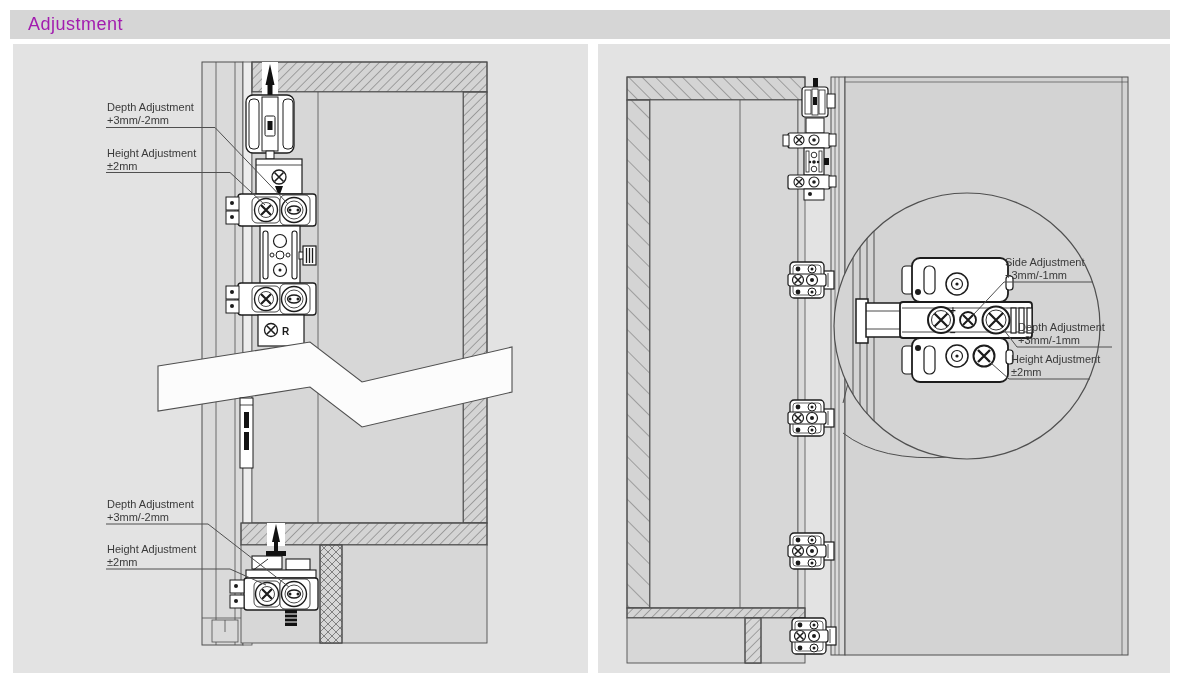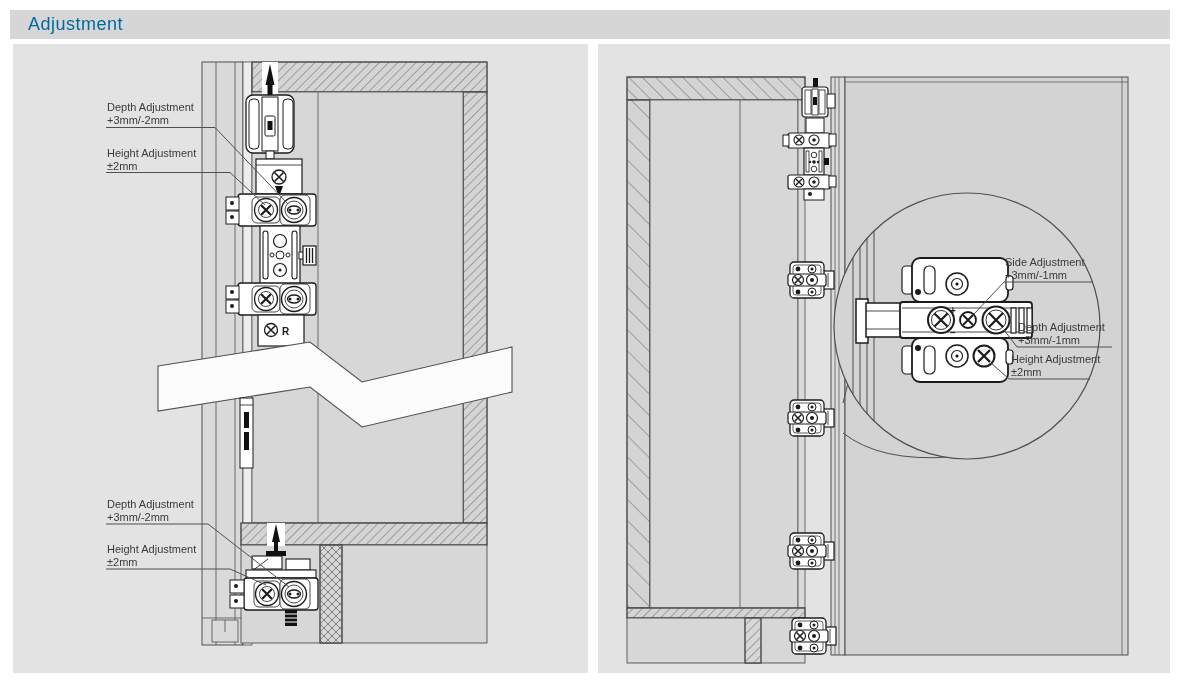--- a/index.html
+++ b/index.html
@@ -1,20 +1,20 @@
 <!DOCTYPE html>
 <html><head>
 <meta charset="utf-8">
 <style>
   html,body{margin:0;padding:0;background:#ffffff;}
   #screen{position:relative;width:1177px;height:690px;overflow:hidden;
           font-family:"Liberation Sans","DejaVu Sans",sans-serif;background:#ffffff;}
   #title-bar{position:absolute;left:10px;top:10px;width:1160px;height:29px;
              background:#d6d6d6;z-index:2;display:flex;align-items:center;}
-  #title-bar span{margin-left:18px;font-size:18px;color:#0369a1;letter-spacing:.5px;}
+  #title-bar span{margin-left:18px;font-size:18px;color:#a21caf;letter-spacing:.5px;}
   svg{position:absolute;left:0;top:0;}
   text{font-family:"Liberation Sans","DejaVu Sans",sans-serif;}
   .lbl{font-size:11px;fill:#3a3a3a;}
   .mark{font-size:10px;font-weight:bold;fill:#1c1c1c;}
   .ldr{stroke:#4f4f4f;stroke-width:1;fill:none;}
 </style>
 </head>
 <body>
 
 <div id="screen">

